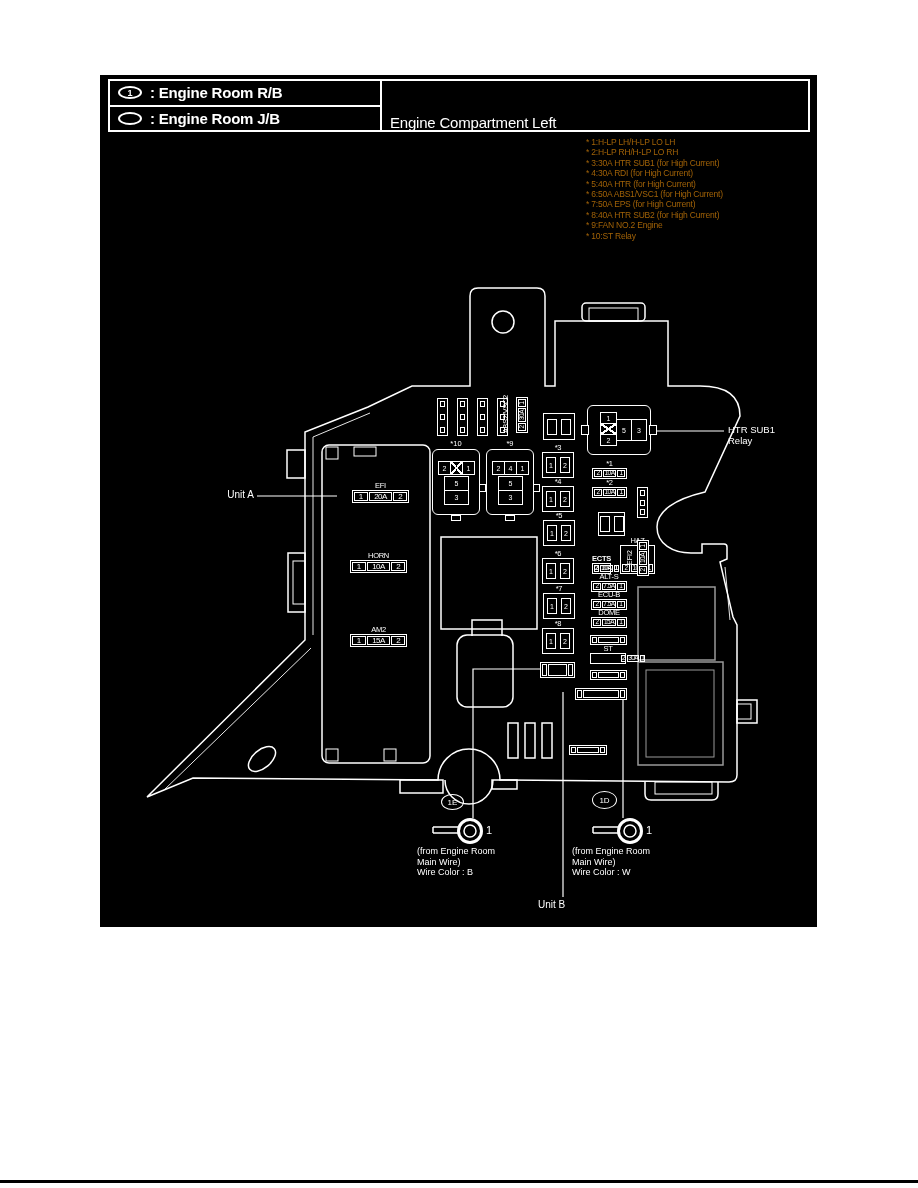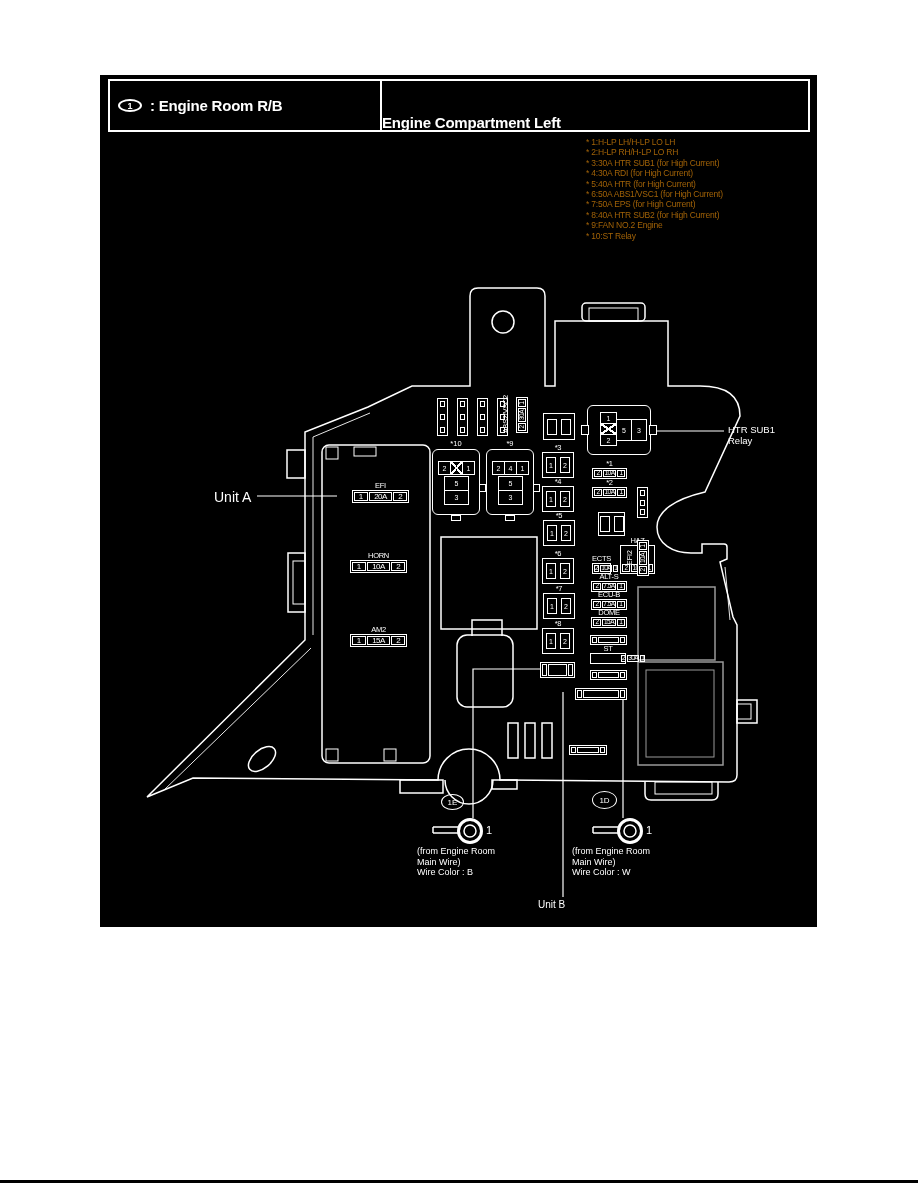--- a/index.html
+++ b/index.html
@@ -5,21 +5,21 @@
   html,body{margin:0;padding:0;background:#fff;}
   .page{position:relative;width:918px;height:1188px;background:#ffffff;overflow:hidden;
         font-family:"Liberation Sans","DejaVu Sans",sans-serif;}
   .panel{position:absolute;left:100px;top:75px;width:717px;height:852px;background:#000;}
   
   .hdr{position:absolute;left:8px;top:4px;width:702px;height:53px;border:2px solid #fff;box-sizing:border-box;display:flex;}
   .hdr-left{width:270px;border-right:2px solid #fff;display:flex;flex-direction:column;}
   .hdr-row{flex:1;display:flex;align-items:center;padding-left:8px;color:#fff;font-size:15px;font-weight:bold;letter-spacing:-0.2px;}
   .hdr-row+.hdr-row{border-top:2px solid #fff;}
   .oval{display:inline-flex;align-items:center;justify-content:center;width:24px;height:13px;border:2px solid #fff;border-radius:50%;margin-right:8px;font-size:9px;font-weight:bold;color:#fff;box-sizing:border-box;}
-  .hdr-title{flex:1;display:flex;align-items:center;color:#fff;font-size:15px;font-weight:bold;letter-spacing:-0.2px;margin-top:33px;}
+  .hdr-title{flex:1;display:flex;align-items:center;padding-left:8px;color:#fff;font-size:15px;font-weight:normal;letter-spacing:-0.2px;margin-top:33px;}
   
   .notes{position:absolute;left:486px;top:62px;color:#a16207;}
   .note-line{font-size:8.5px;line-height:10.4px;white-space:nowrap;letter-spacing:-0.2px;}
   
   .el{position:absolute;box-sizing:border-box;background:#000;color:#fff;}
   .el-label{position:absolute;bottom:100%;left:50%;transform:translateX(-50%);margin-bottom:1px;font-size:7.5px;color:#fff;white-space:nowrap;letter-spacing:-0.3px;}
   .fuse{display:flex;border:1px solid #fff;padding:1px;gap:1px;}
   .fuse div.cellbox{border:1px solid #fff;flex:1;display:flex;align-items:center;justify-content:center;font-size:6.5px;line-height:1;color:#fff;letter-spacing:-0.5px;box-sizing:border-box;}
   .fuse div.cellbox:nth-of-type(2){flex:1.9;}
   .fuse.big div.cellbox{font-size:8px;}
@@ -50,20 +50,26 @@
 <div class="page">
   <div class="panel">
 
     <div class="hdr">
       <div class="hdr-left">
         <div class="hdr-row">
           <span class="oval">
               <span>1</span>
             </span>
           <span>: Engine Room R/B</span>
+        </div>
+        <div class="hdr-row">
+          <span class="oval">
+              <span></span>
+            </span>
+          <span>: Engine Room J/B</span>
         </div>
       </div>
       <div class="hdr-title">Engine Compartment Left</div>
     </div>
 
     <div class="notes" id="notes">
         <div class="note-line">* 1:H-LP LH/H-LP LO LH</div>
         <div class="note-line">* 2:H-LP RH/H-LP LO RH</div>
         <div class="note-line">* 3:30A HTR SUB1 (for High Current)</div>
         <div class="note-line">* 4:30A RDI (for High Current)</div>
@@ -223,21 +229,21 @@
         <div class="el pair" style="left: 498px; top: 437px; width: 27px; height: 24px;">
           <div class="cellbox"></div>
           <div class="cellbox"></div>
         </div>
         <div class="el fuse" style="left: 520px; top: 470px; width: 35px; height: 29px; align-items: flex-end;">
           <span class="el-label">HAZ</span>
           <div class="cellbox">2</div>
           <div class="cellbox">10A</div>
           <div class="cellbox">1</div>
         </div>
-        <div class="el fuse" style="left: 492px; top: 488px; width: 19px; height: 11px;">
+        <div class="el fuse" style="left: 492px; top: 488px; width: 19px; height: 11px; font-weight: bold;">
           <span class="el-label">ECTS</span>
           <div class="cellbox">2</div>
           <div class="cellbox">10A</div>
           <div class="cellbox">1</div>
         </div>
         <div class="el fuse" style="left: 491px; top: 506px; width: 36px; height: 11px;">
           <span class="el-label">ALT-S</span>
           <div class="cellbox">2</div>
           <div class="cellbox">7.5A</div>
           <div class="cellbox">1</div>
@@ -335,21 +341,21 @@
     <div class="relay" style="left:487px;top:330px;width:64px;height:50px;">
       <div class="rcell bindcell" style="left:12px;top:6px;width:17px;height:12px;">1</div>
       <div class="rcell bindcell crossed" style="left:12px;top:17px;width:17px;height:12px;"></div>
       <div class="rcell bindcell" style="left:12px;top:28px;width:17px;height:12px;">2</div>
       <div class="rcell bindcell" style="left:28px;top:13px;width:16px;height:22px;">5</div>
       <div class="rcell bindcell" style="left:43px;top:13px;width:16px;height:22px;">3</div>
       <div class="rtab" style="left:-7px;top:19px;width:8px;height:10px;"></div>
       <div class="rtab" style="right:-7px;top:19px;width:8px;height:10px;"></div>
     </div>
 
-    <div class="txt" style="left:114px;top:414px;width:40px;font-size:14px;">Unit A</div>
+    <div class="txt" style="left:114px;top:414px;width:40px;text-align:right;font-size:10px;">Unit A</div>
     <div class="txt" style="left:628px;top:349px;font-size:9.5px;line-height:11px;">
       <div>HTR SUB1</div>
       <div>Relay</div>
     </div>
     <div class="txt rot90" style="left:381px;top:334px;width:52px;height:10px;font-size:7px;text-align:center;">ABS2/VSC2</div>
     <div class="txt rot90" style="left:517px;top:478px;width:26px;height:9px;font-size:7px;text-align:center;">EFI2</div>
     <div class="tag-oval" style="left:341px;top:719px;width:23px;height:16px;">1E</div>
     <div class="tag-oval" style="left:492px;top:716px;width:25px;height:18px;">1D</div>
     <div class="txt" style="left:386px;top:749px;font-size:11px;">1</div>
     <div class="txt" style="left:546px;top:749px;font-size:11px;">1</div>

